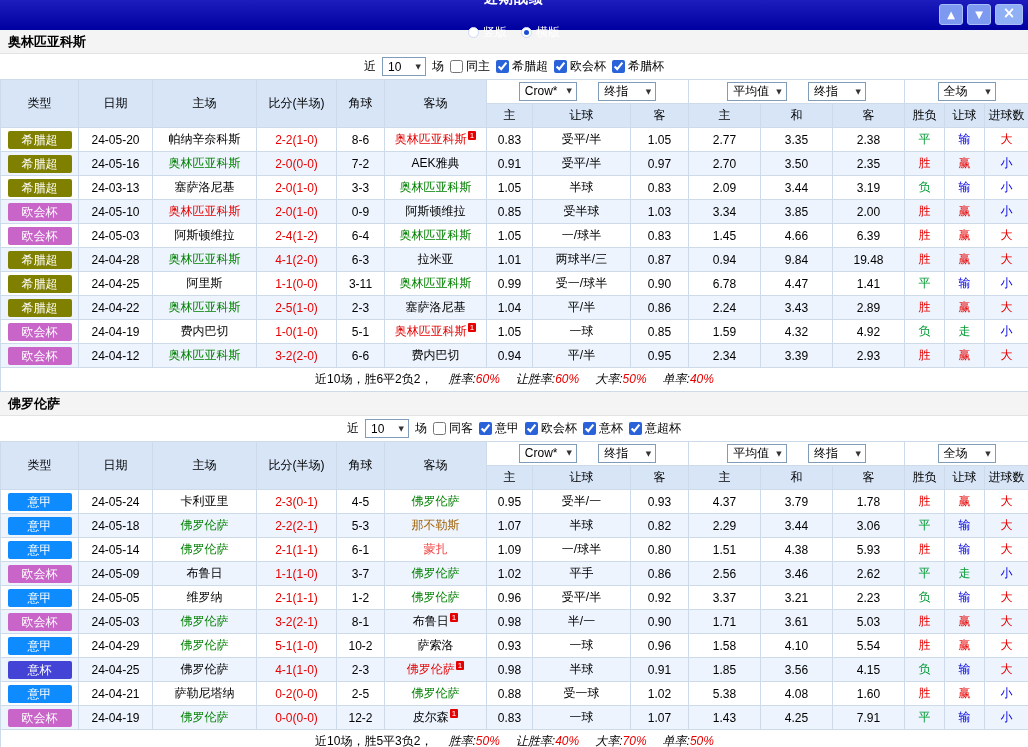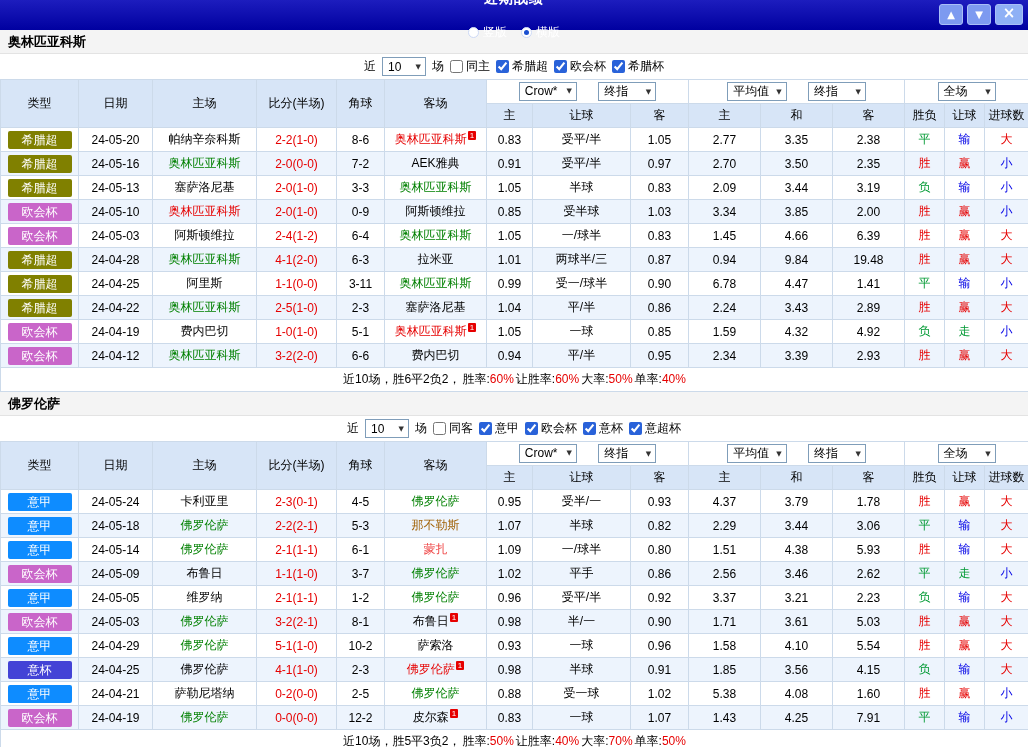--- a/index.html
+++ b/index.html
@@ -73,21 +73,21 @@
   tbody td.score { color: #e60000; }
   .badge {
     display: inline-block; width: 64px; height: 18px; line-height: 18px;
     border-radius: 2px; color: #fff; font-size: 12px;
   }
   sup.card {
     background: #e60000; color: #fff; font-size: 8px; line-height: 10px;
     padding: 0 2px; border-radius: 1px; margin-left: 1px; vertical-align: top;
   }
   tfoot td { height: 22px; background: #fff; font-size: 12px; }
-  .stat { margin-left: 2px; }
+  .stat { margin-left: 16px; font-style: italic; }
   .stat b { color: #e60000; font-weight: normal; }
 </style>
 </head>
 <body>
 
 <div class="app">
 
   <div class="titlebar">
     <div class="titlebar-center">
       <span class="page-title">近期战绩</span>
@@ -231,21 +231,21 @@
             <td>0.97</td>
             <td>2.70</td>
             <td>3.50</td>
             <td>2.35</td>
             <td style="color:#e60000">胜</td>
             <td style="color:#e60000">赢</td>
             <td style="color:#0000e6">小</td>
           </tr>
           <tr>
             <td><span class="badge" style="background:#808000">希腊超</span></td>
-            <td>24-05-13</td>
+            <td>24-03-13</td>
             <td><span style="color:#000000">塞萨洛尼基</span></td>
             <td class="score">2-0(1-0)</td>
             <td>3-3</td>
             <td><span style="color:#008000">奥林匹亚科斯</span></td>
             <td>1.05</td>
             <td>半球</td>
             <td>0.83</td>
             <td>2.09</td>
             <td>3.44</td>
             <td>3.19</td>

